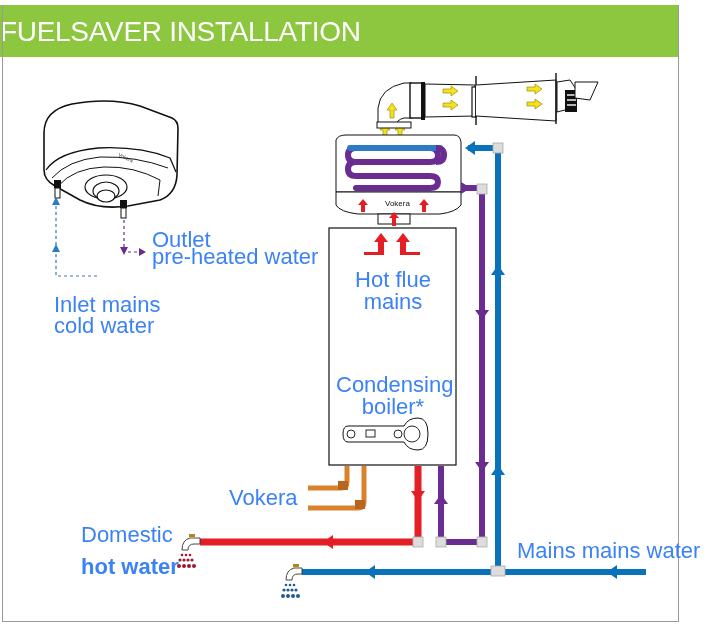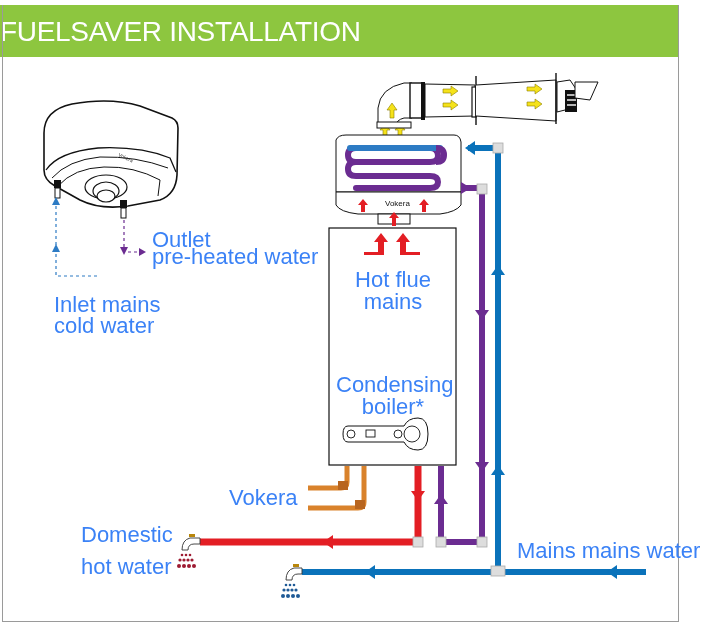--- a/index.html
+++ b/index.html
@@ -205,14 +205,14 @@
 <div class="lbl" style="left:54px; top:294px;">Inlet mains</div>
 <div class="lbl" style="left:54px; top:315px;">cold water</div>
 
 <div class="lbl center" style="left:340px; top:269px; width:106px;">Hot flue</div>
 <div class="lbl center" style="left:340px; top:291px; width:106px;">mains</div>
 <div class="lbl center" style="left:336px; top:374px; width:114px;">Condensing</div>
 <div class="lbl center" style="left:336px; top:396px; width:114px;">boiler*</div>
 
 <div class="lbl" style="left:229px; top:487px;">Vokera</div>
 <div class="lbl" style="left:81px; top:524px;">Domestic</div>
-<div class="lbl" style="left:81px; top:556px;">hot water</div>
+<div class="lbl" style="left:81px; top:556px;font-weight:bold;">hot water</div>
 <div class="lbl" style="left:517px; top:540px;">Mains mains water</div>
 
 </body></html>

